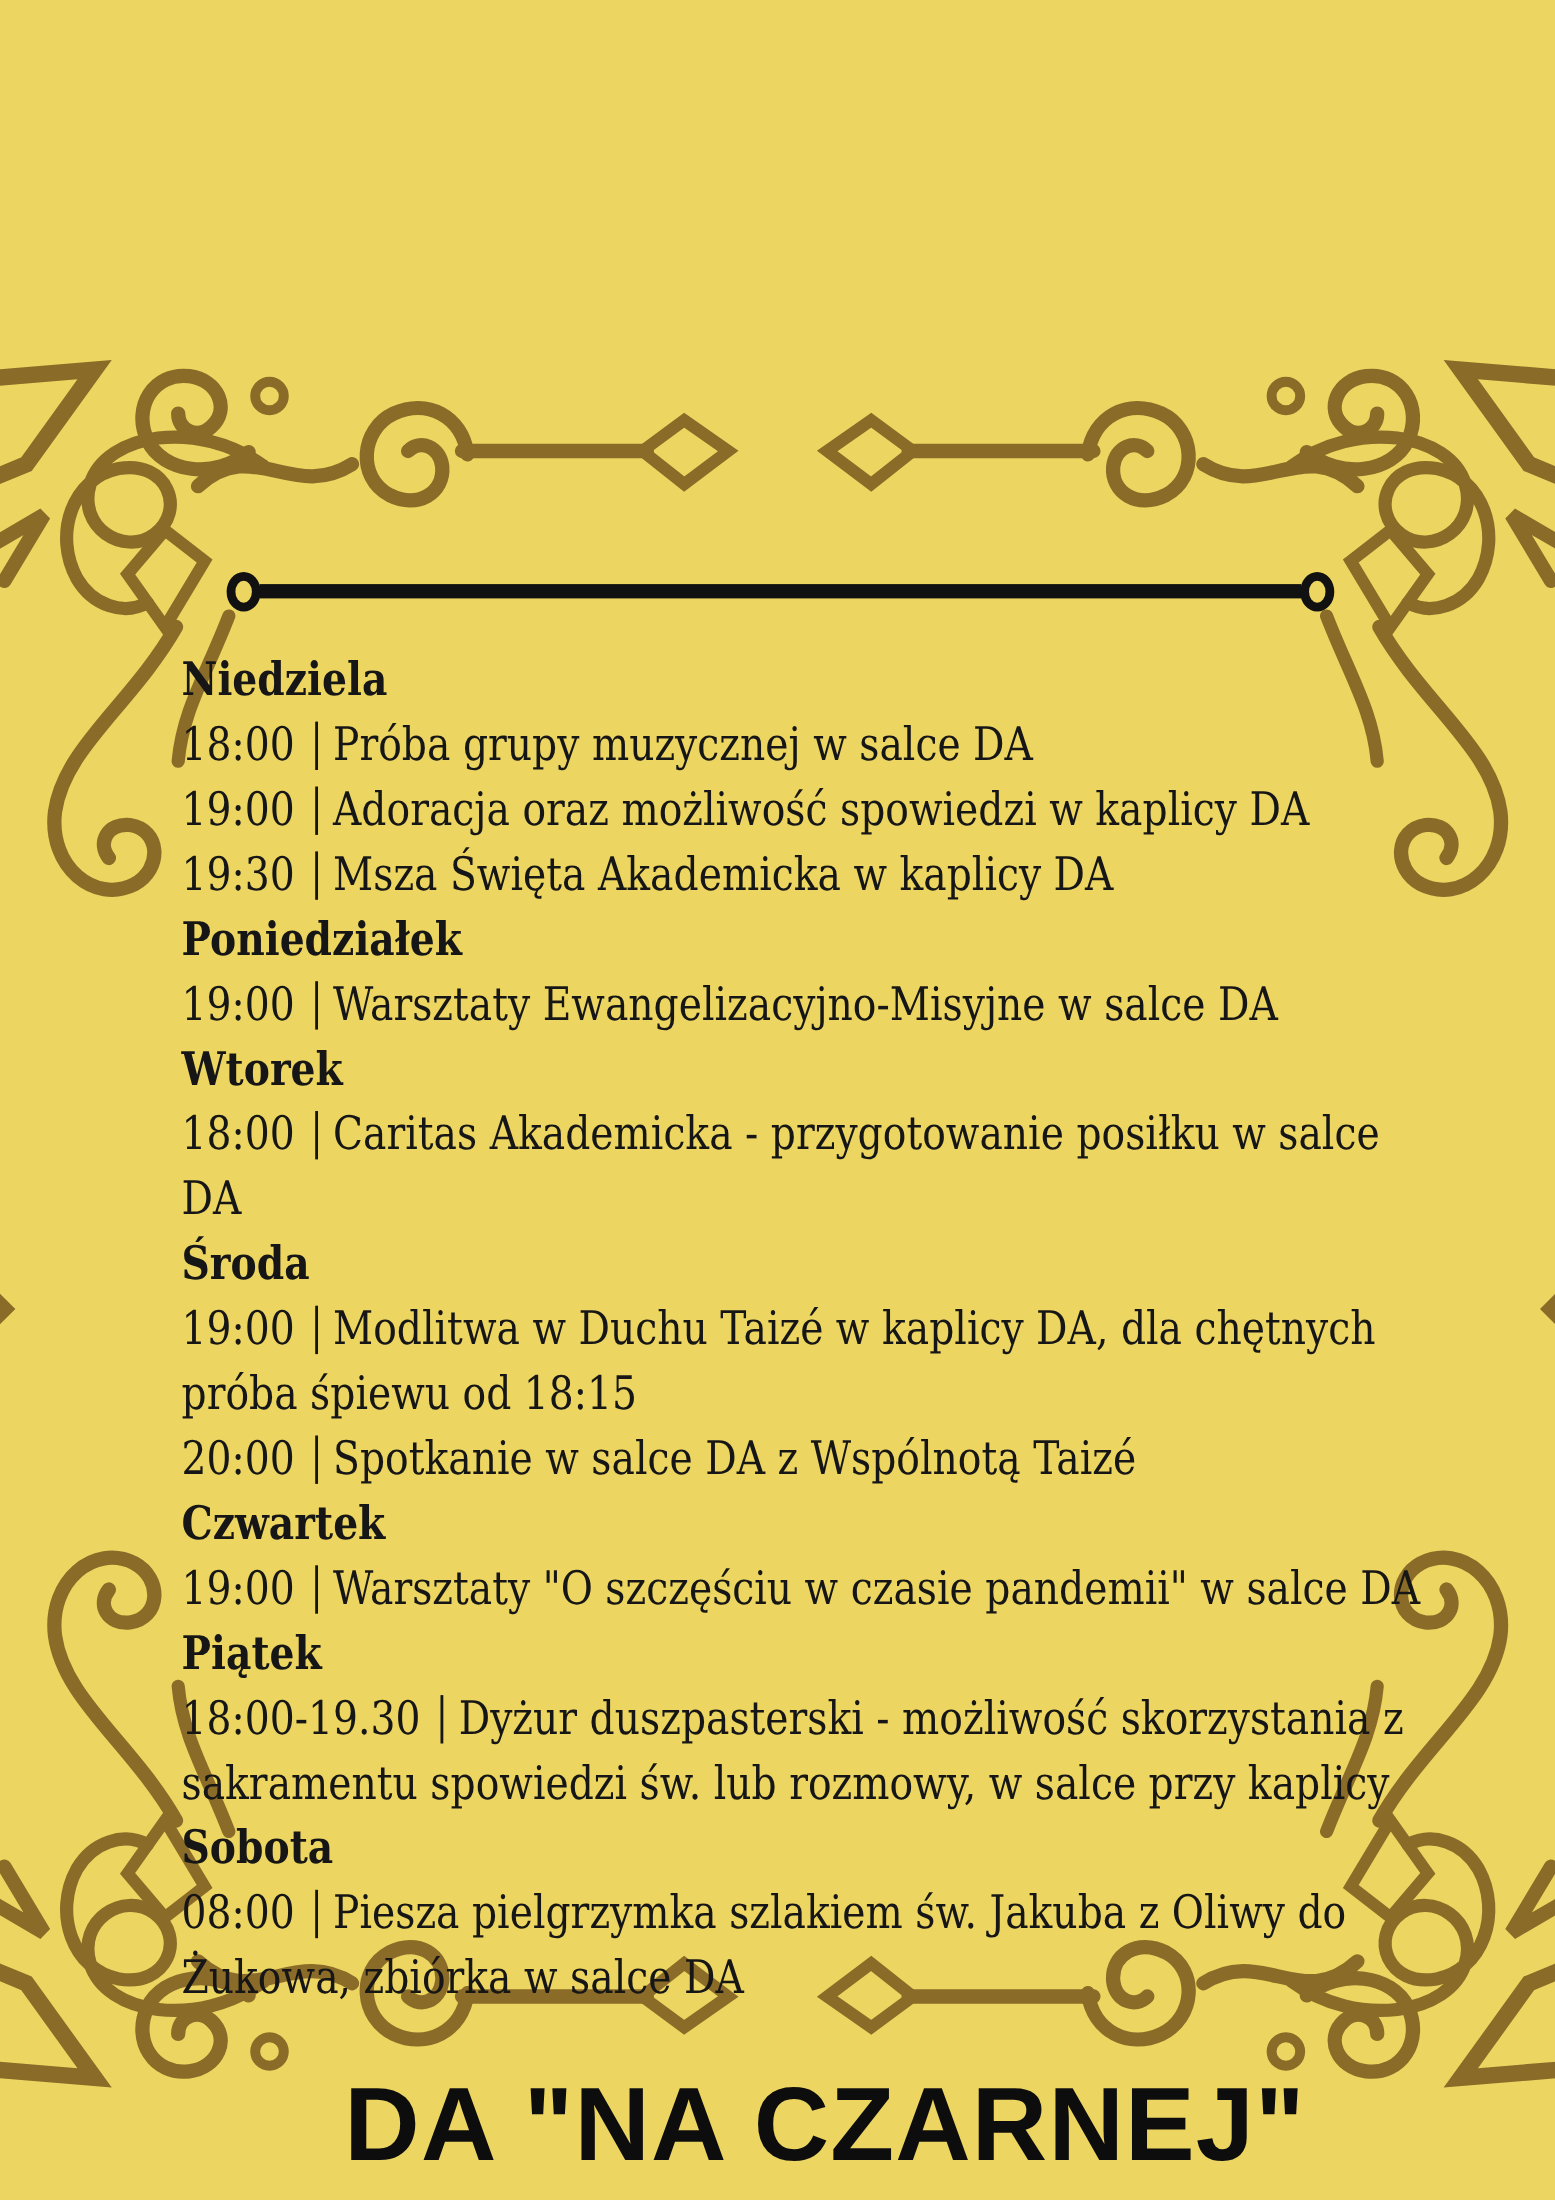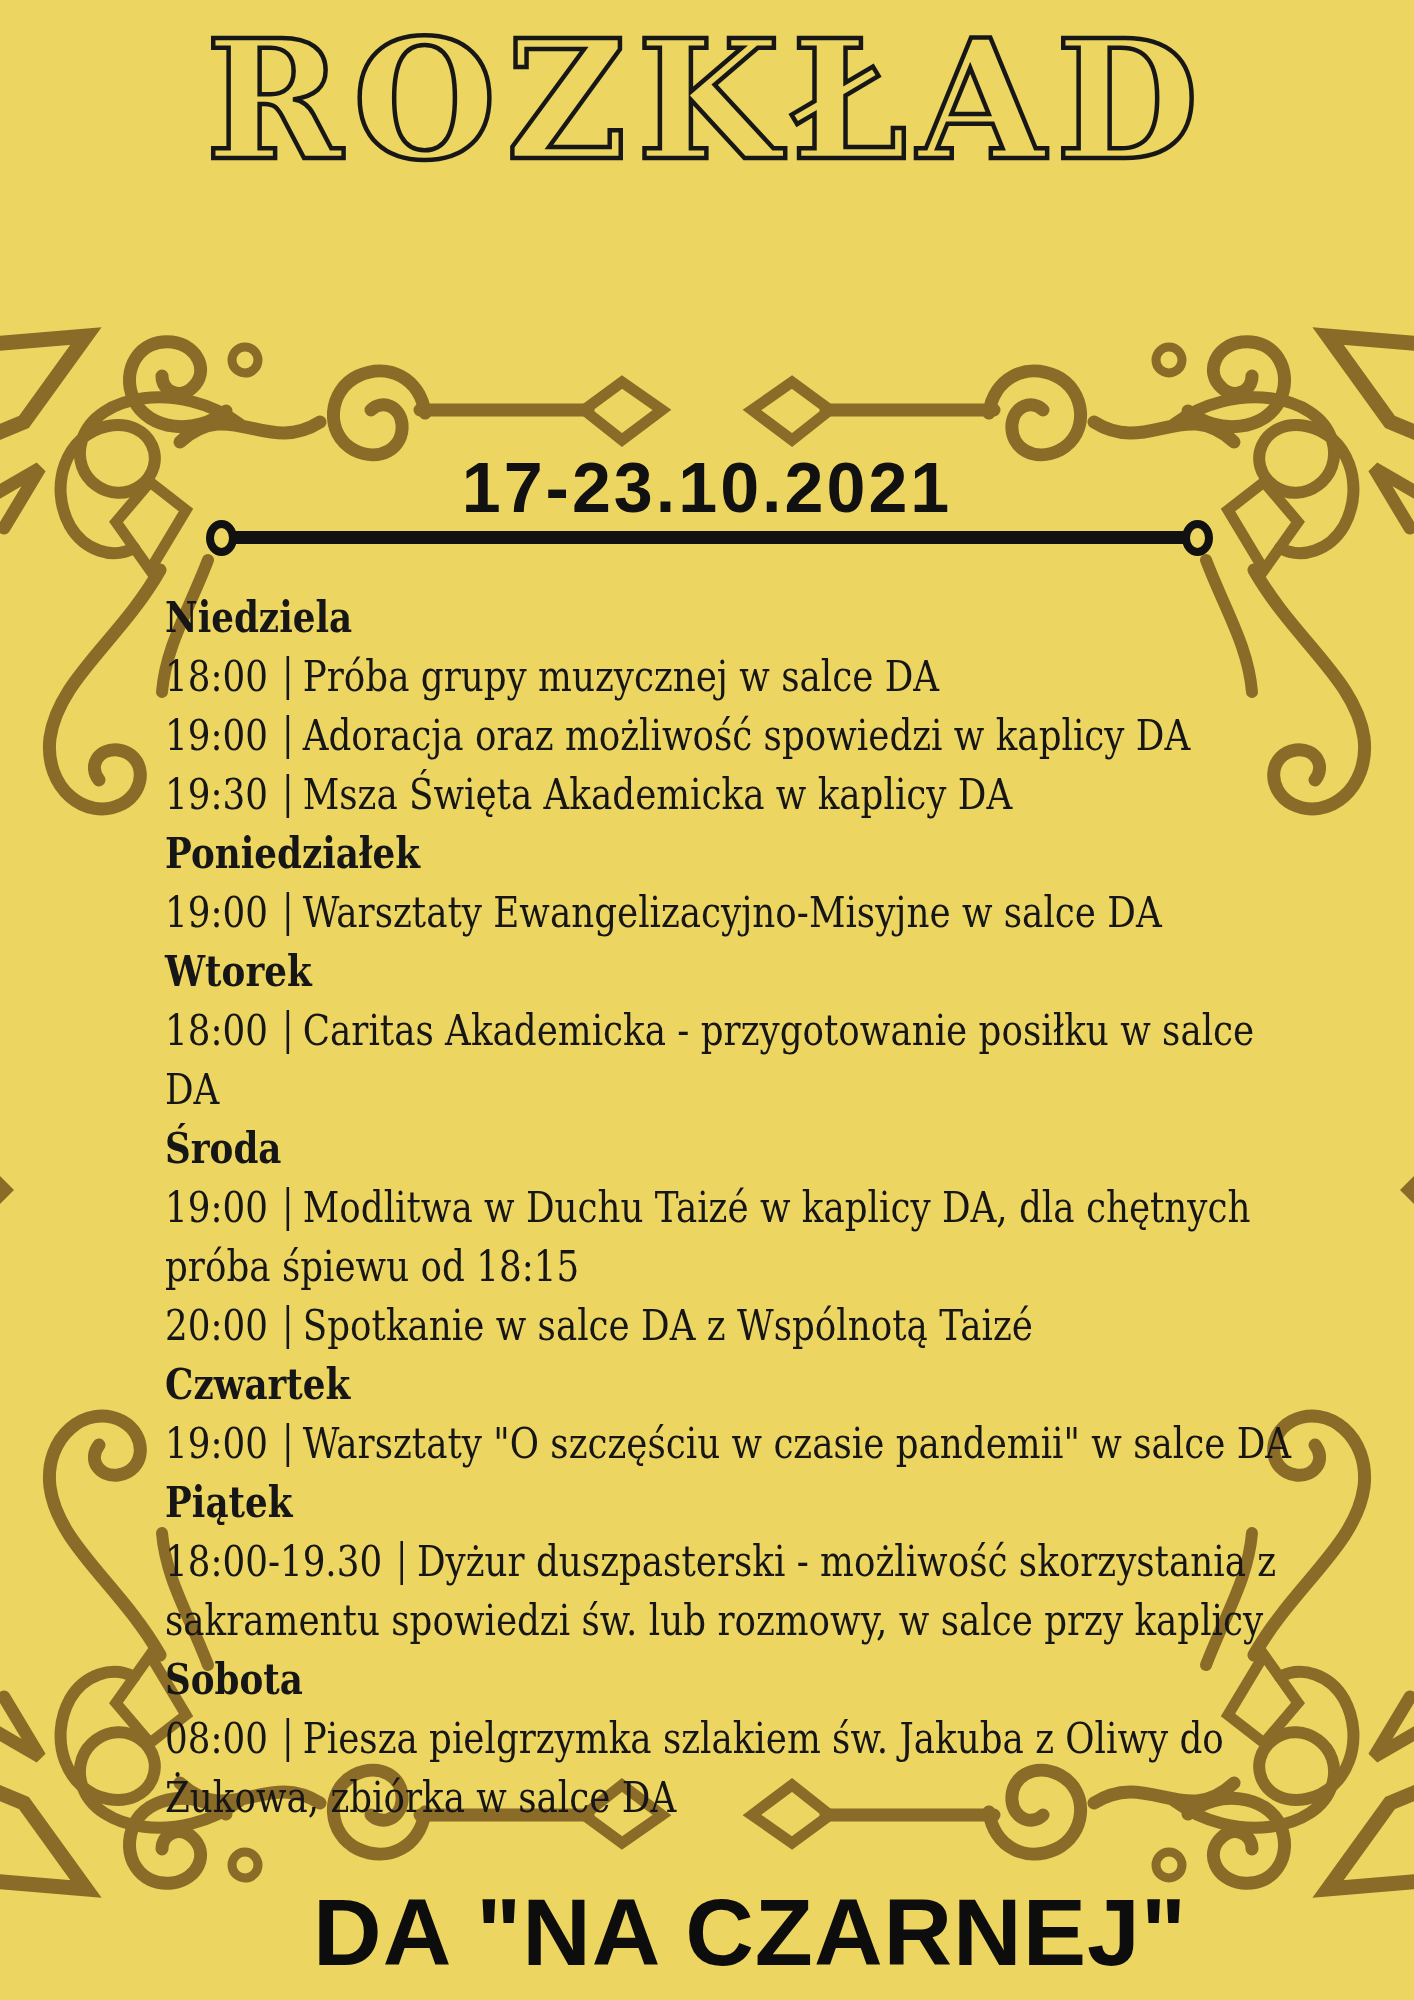--- a/index.html
+++ b/index.html
@@ -68,24 +68,22 @@
 
   <svg class="orn orn-bottom" viewBox="0 0 1414 570" aria-hidden="true">
     <use href="#corner"></use>
     <use href="#corner" transform="translate(1414 0) scale(-1 1)"></use>
   </svg>
 
   <div class="edge-diamond left"></div>
   <div class="edge-diamond right"></div>
 
   <div class="title">
-    <span class="title-line">ROZKŁAD</span>
   </div>
 
-  <div class="date">17-23.10.2021</div>
   <div class="date-rule"></div>
 
   <div class="schedule" id="schedule">
       <div class="day-name">Niedziela</div>
       <p class="event"><span class="time">18:00</span><span class="bar"></span><span class="evtext">Próba grupy muzycznej w salce DA</span></p>
       <p class="event"><span class="time">19:00</span><span class="bar"></span><span class="evtext">Adoracja oraz możliwość spowiedzi w kaplicy DA</span></p>
       <p class="event"><span class="time">19:30</span><span class="bar"></span><span class="evtext">Msza Święta Akademicka w kaplicy DA</span></p>
       <div class="day-name">Poniedziałek</div>
       <p class="event"><span class="time">19:00</span><span class="bar"></span><span class="evtext">Warsztaty  Ewangelizacyjno-Misyjne w salce DA</span></p>
       <div class="day-name">Wtorek</div>

